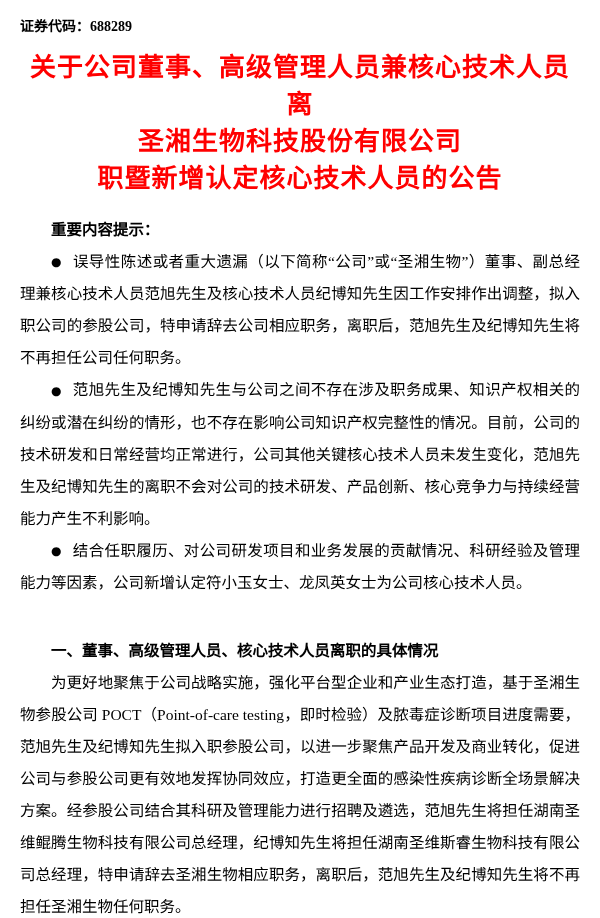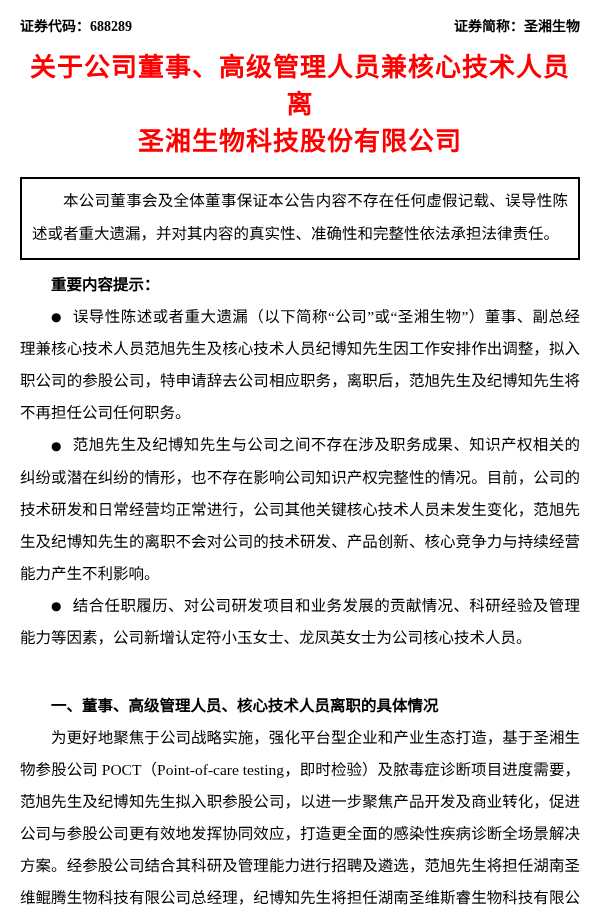--- a/index.html
+++ b/index.html
@@ -74,31 +74,28 @@
     font-family: "DejaVu Sans", sans-serif;
   }
 </style>
 </head>
 <body>
 
 <div class="page">
 
   <div class="doc-header">
     <div class="hdr-cell"><span>证券代码：</span><span>688289</span></div>
-    <div class="hdr-cell"><span>证券简称：</span><span>圣湘生物</span></div>
   </div>
 
   <h1 class="doc-title" style="color: rgb(255, 0, 0);">
     <span class="title-line">关于公司董事、高级管理人员兼核心技术人员离</span>
     <span class="title-line">圣湘生物科技股份有限公司</span>
+    <span class="title-line">职暨新增认定核心技术人员的公告</span>
   </h1>
 
-  <div class="declaration-box">
-    <p>本公司董事会及全体董事保证本公告内容不存在任何虚假记载、误导性陈述或者重大遗漏，并对其内容的真实性、准确性和完整性依法承担法律责任。</p>
-  </div>
 
   <div class="body-text">
 
     <p class="notice-heading">重要内容提示：</p>
 
     <p class="para indent"><span class="bullet-glyph">●</span><span>误导性陈述或者重大遗漏（以下简称“公司”或“圣湘生物”）董事、副总经理兼核心技术人员范旭先生及核心技术人员纪博知先生因工作安排作出调整，拟入职公司的参股公司，特申请辞去公司相应职务，离职后，范旭先生及纪博知先生将不再担任公司任何职务。</span></p>
 
     <p class="para indent"><span class="bullet-glyph">●</span><span>范旭先生及纪博知先生与公司之间不存在涉及职务成果、知识产权相关的纠纷或潜在纠纷的情形，也不存在影响公司知识产权完整性的情况。目前，公司的技术研发和日常经营均正常进行，公司其他关键核心技术人员未发生变化，范旭先生及纪博知先生的离职不会对公司的技术研发、产品创新、核心竞争力与持续经营能力产生不利影响。</span></p>
 
     <p class="para indent"><span class="bullet-glyph">●</span><span>结合任职履历、对公司研发项目和业务发展的贡献情况、科研经验及管理能力等因素，公司新增认定符小玉女士、龙凤英女士为公司核心技术人员。</span></p>

